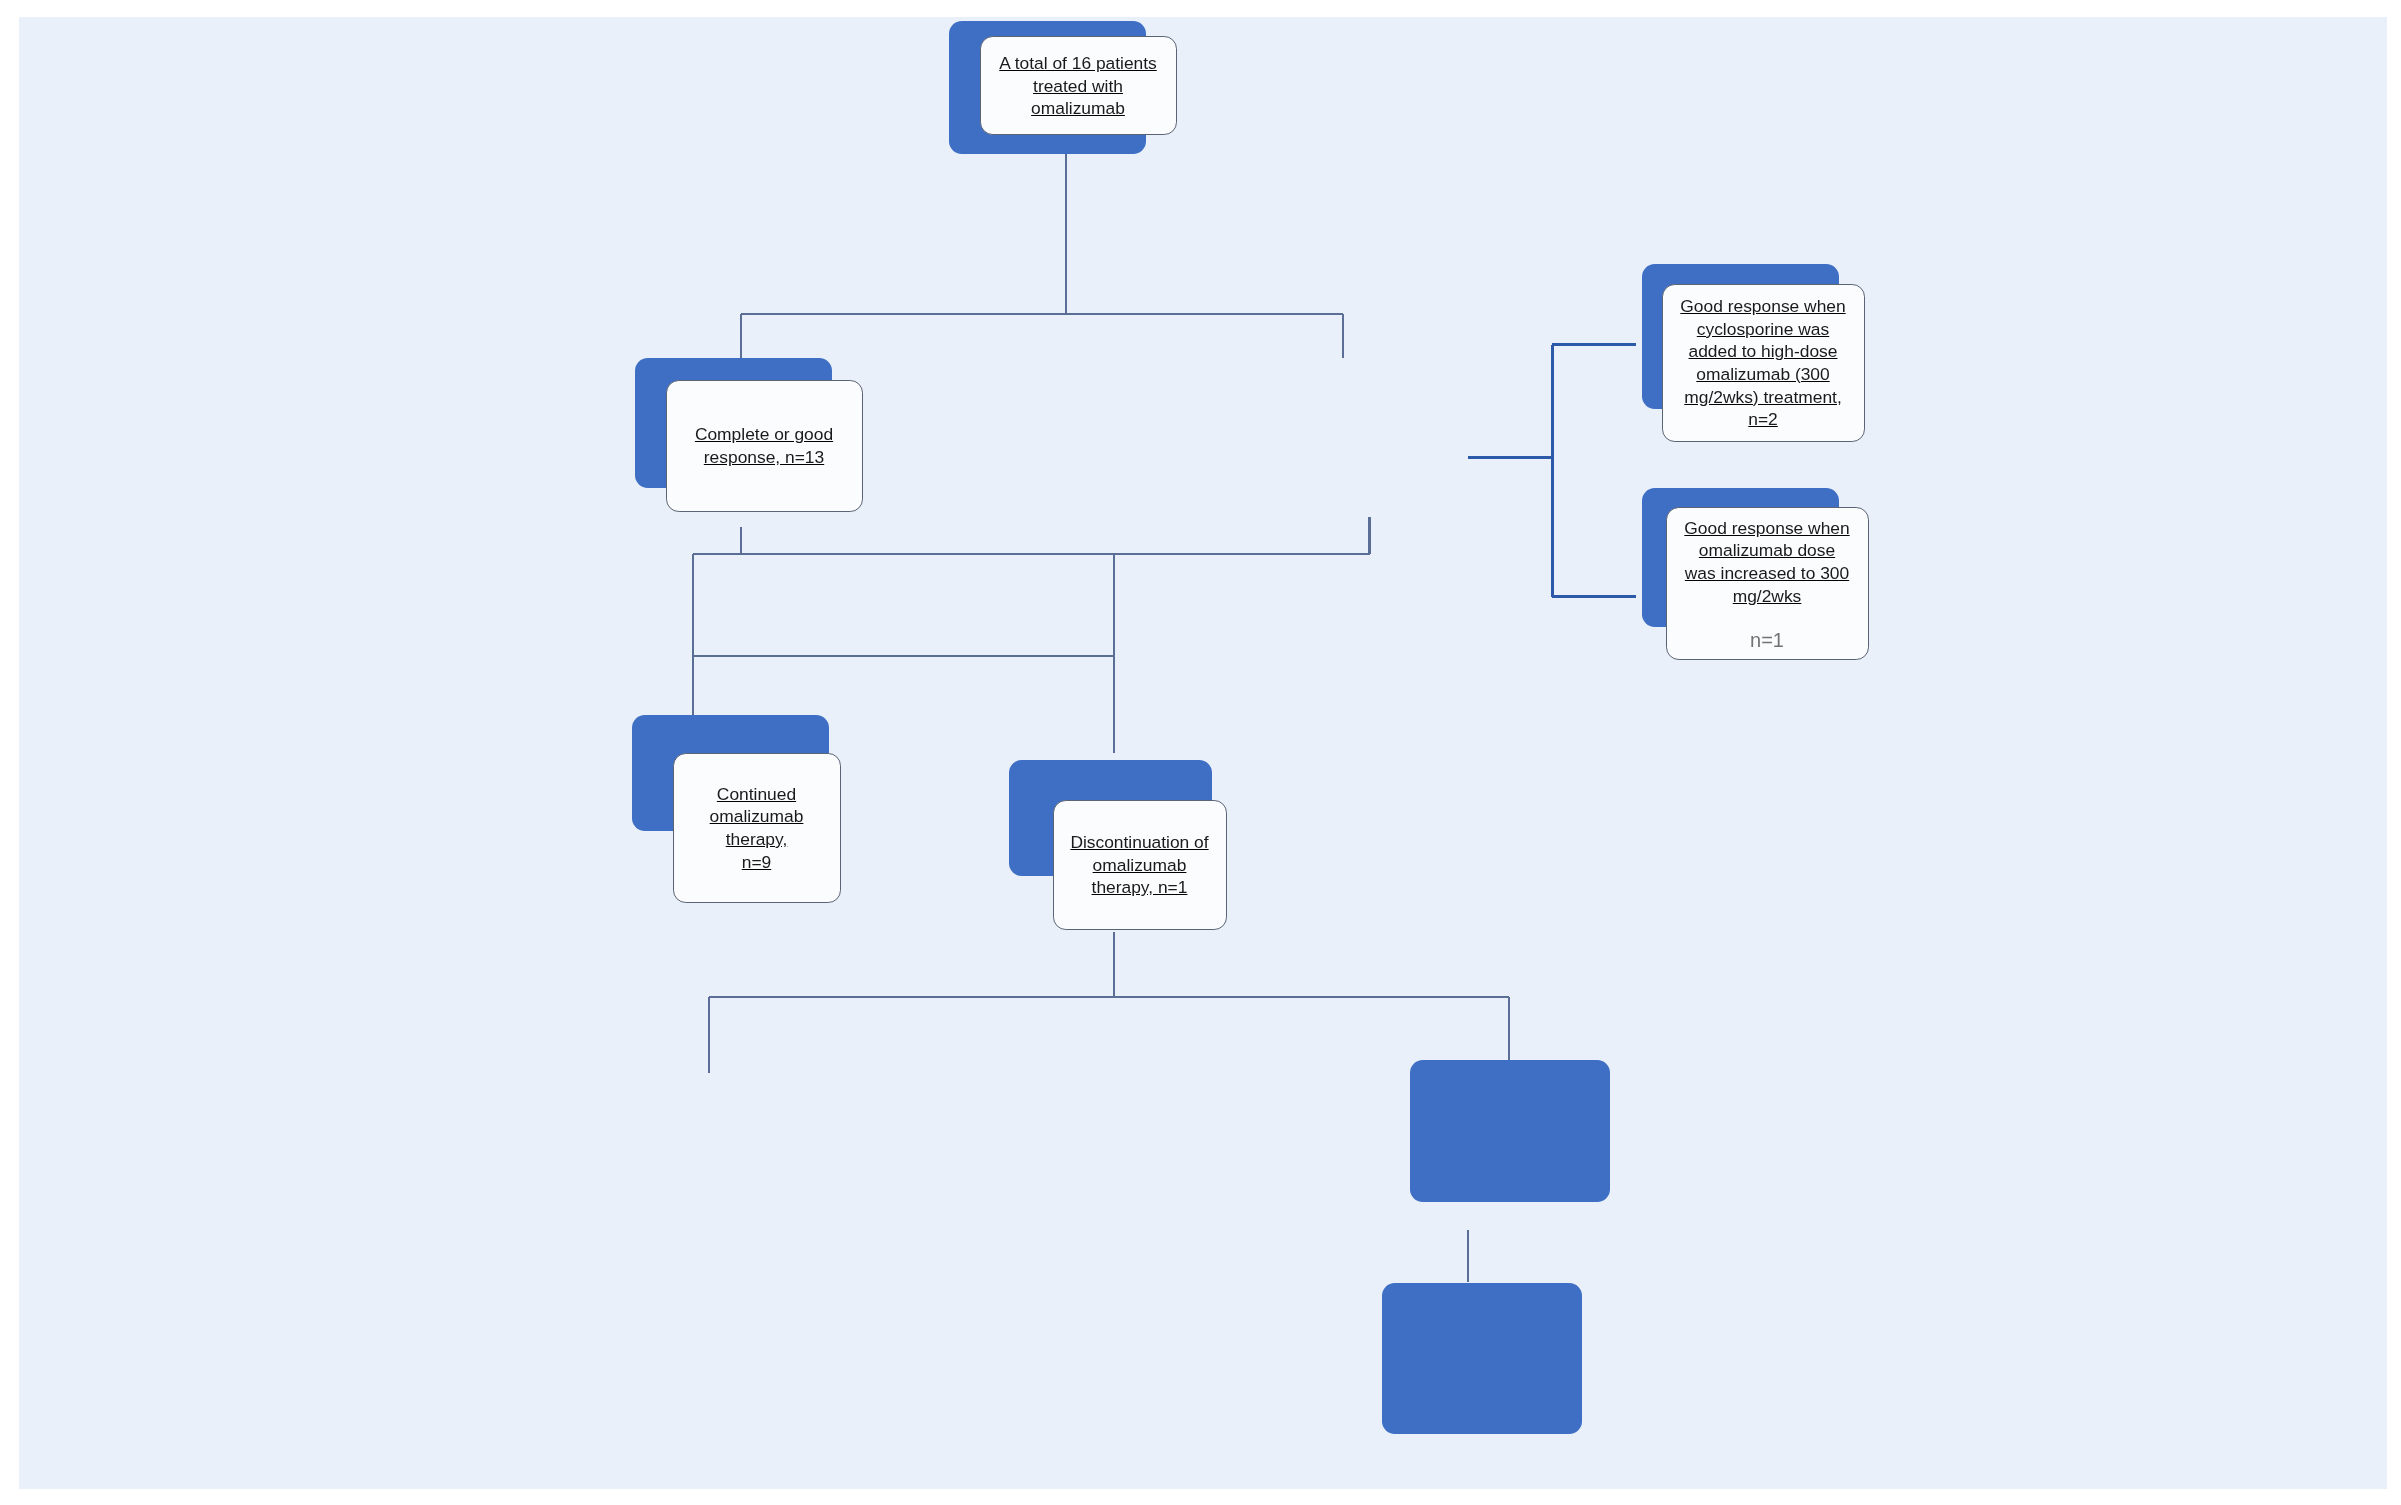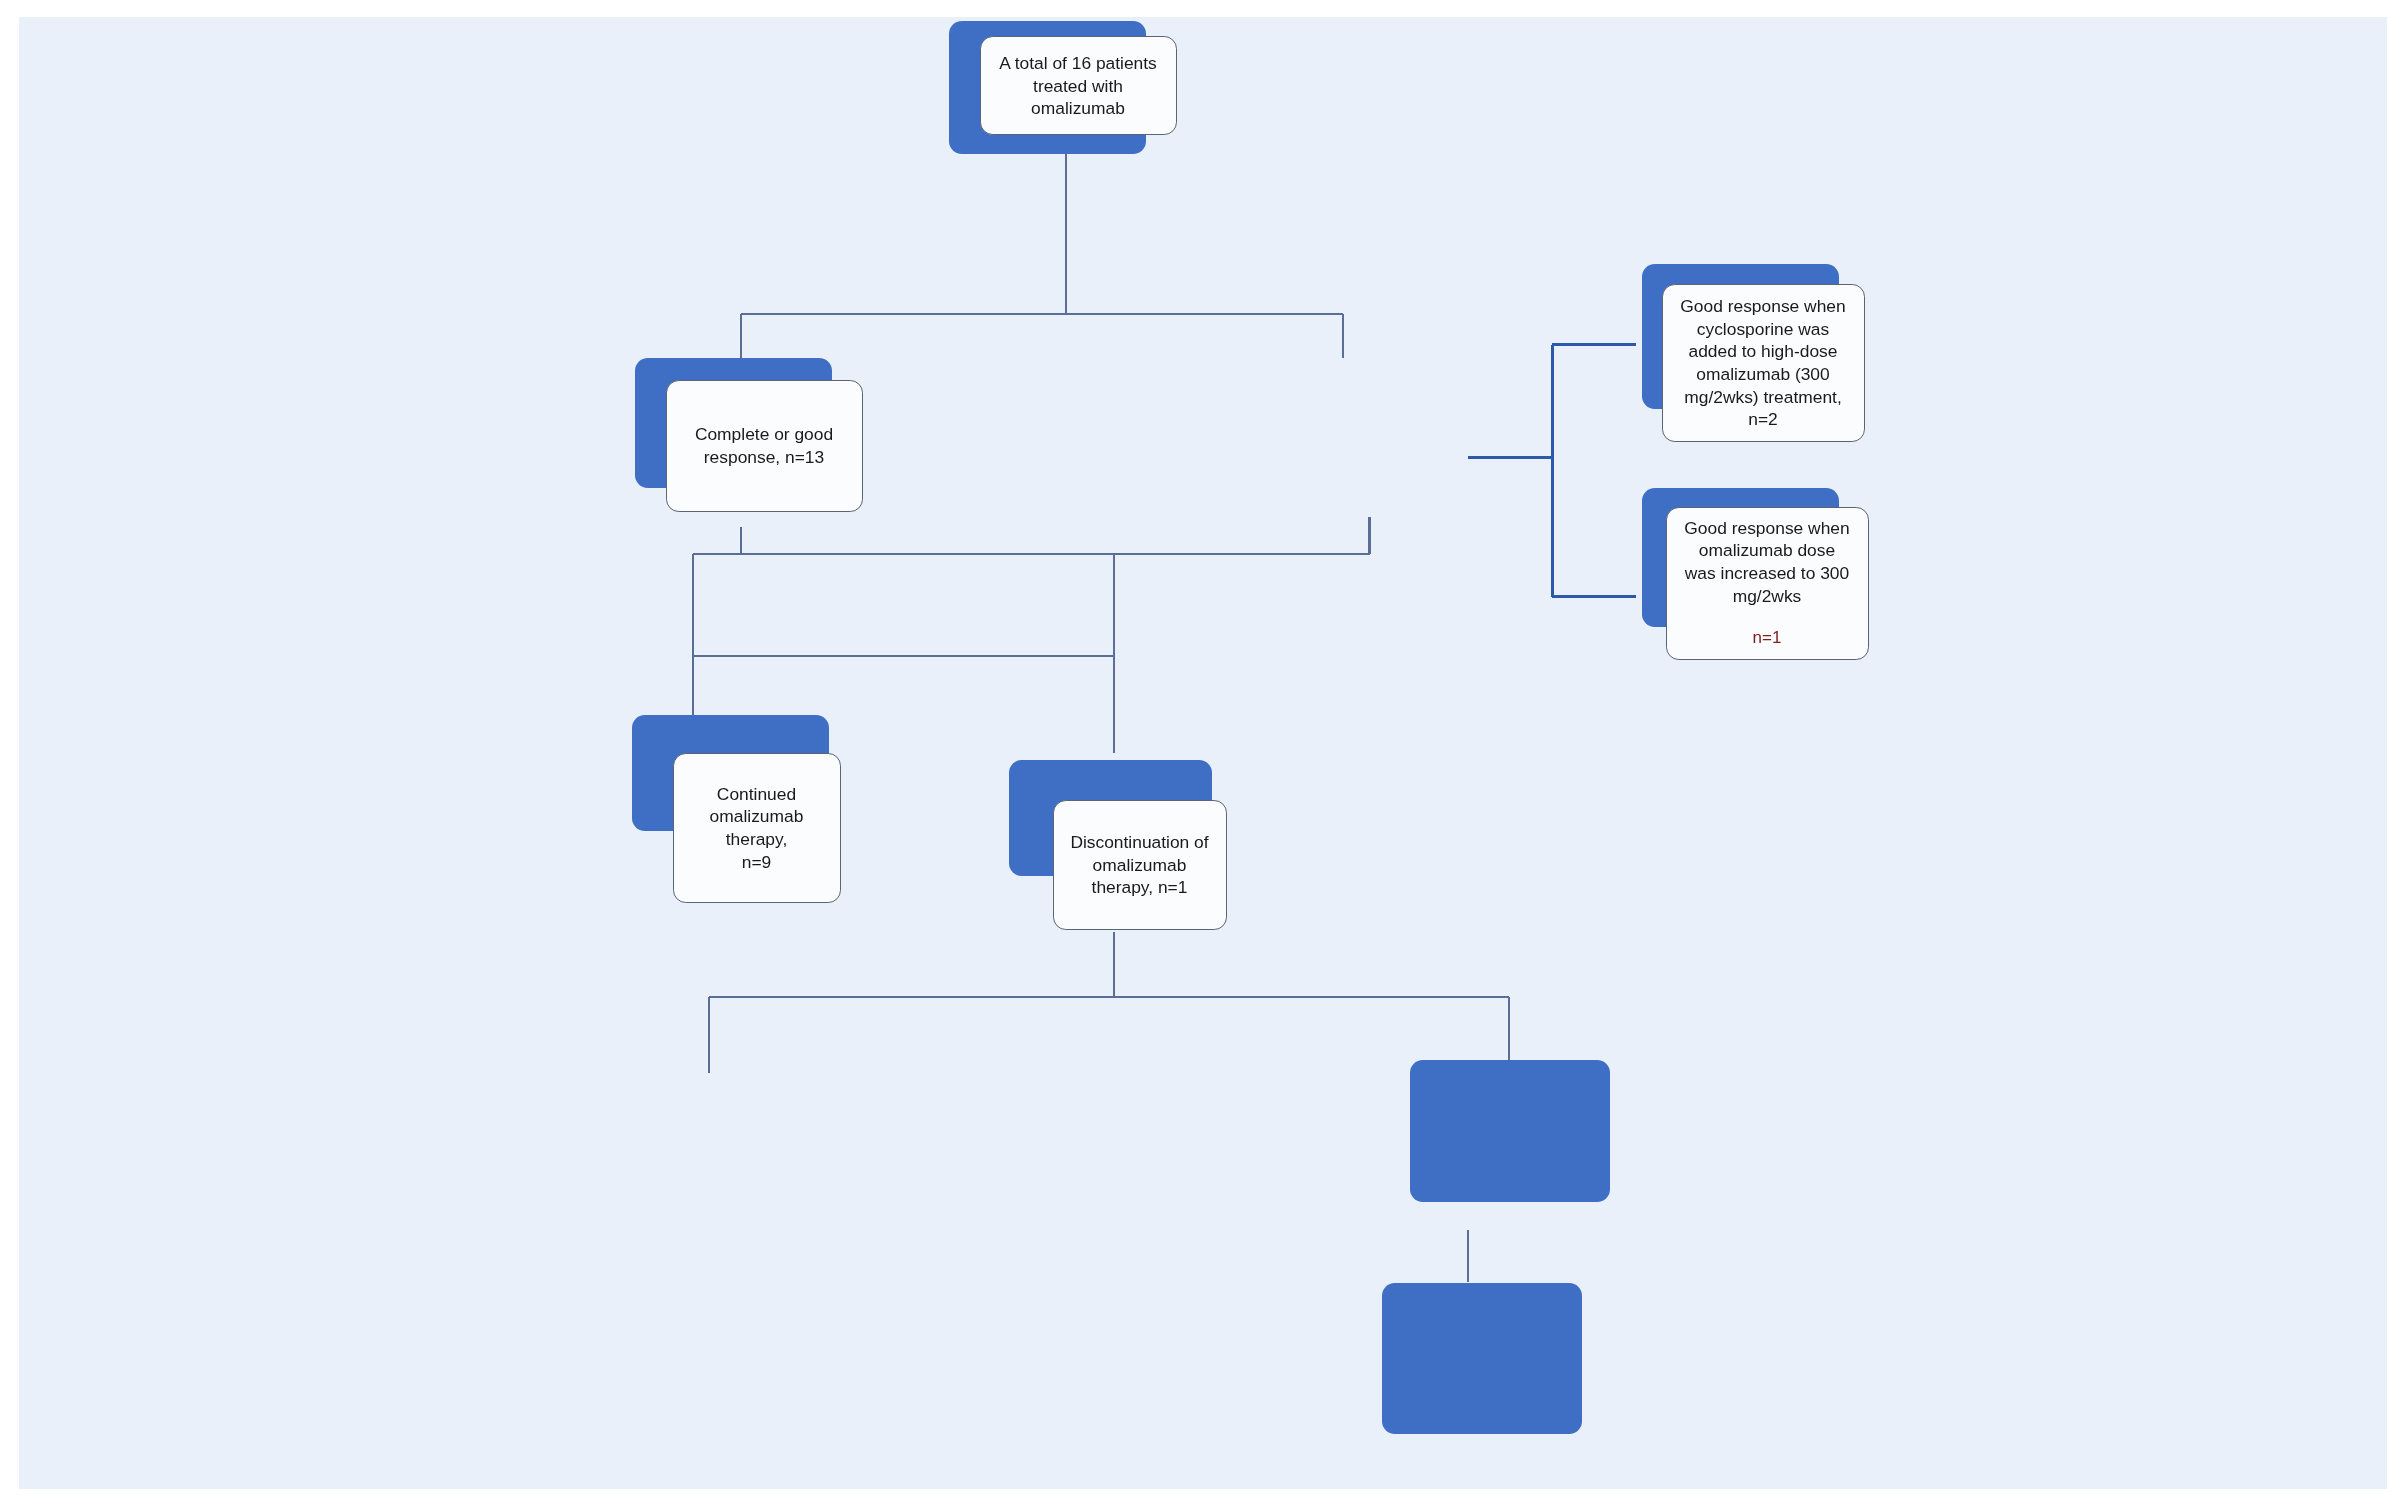--- a/index.html
+++ b/index.html
@@ -55,39 +55,40 @@
   }
   .node .face-card {
     position: absolute;
     border-radius: 12.8px;
     background: #fbfcfe;
     border: 1.2px solid #5a6474;
     box-sizing: border-box;
     display: flex;
     align-items: center;
     justify-content: flex-end;
+    text-decoration: underline;
   }
   .node .label {
     position: relative;
     display: block;
     width: 100%;
     text-align: center;
     color: #1a1a1a;
     font-size: 17.4px;
     line-height: 1.30;
     white-space: pre-line;
     padding: 0 8px;
     box-sizing: border-box;
   }
   .node .sublabel {
     position: absolute;
     width: 100%;
     text-align: center;
-    color: #7f1d1d;
-    font-size: 17px;
+    color: #737373;
+    font-size: 20px;
     line-height: 1.30;
   }
 </style>
 </head>
 <body>
 
 <div id="figure-root">
   <div id="canvas">
 
     <svg id="connectors" viewBox="0 0 4085 2539" preserveAspectRatio="none">

